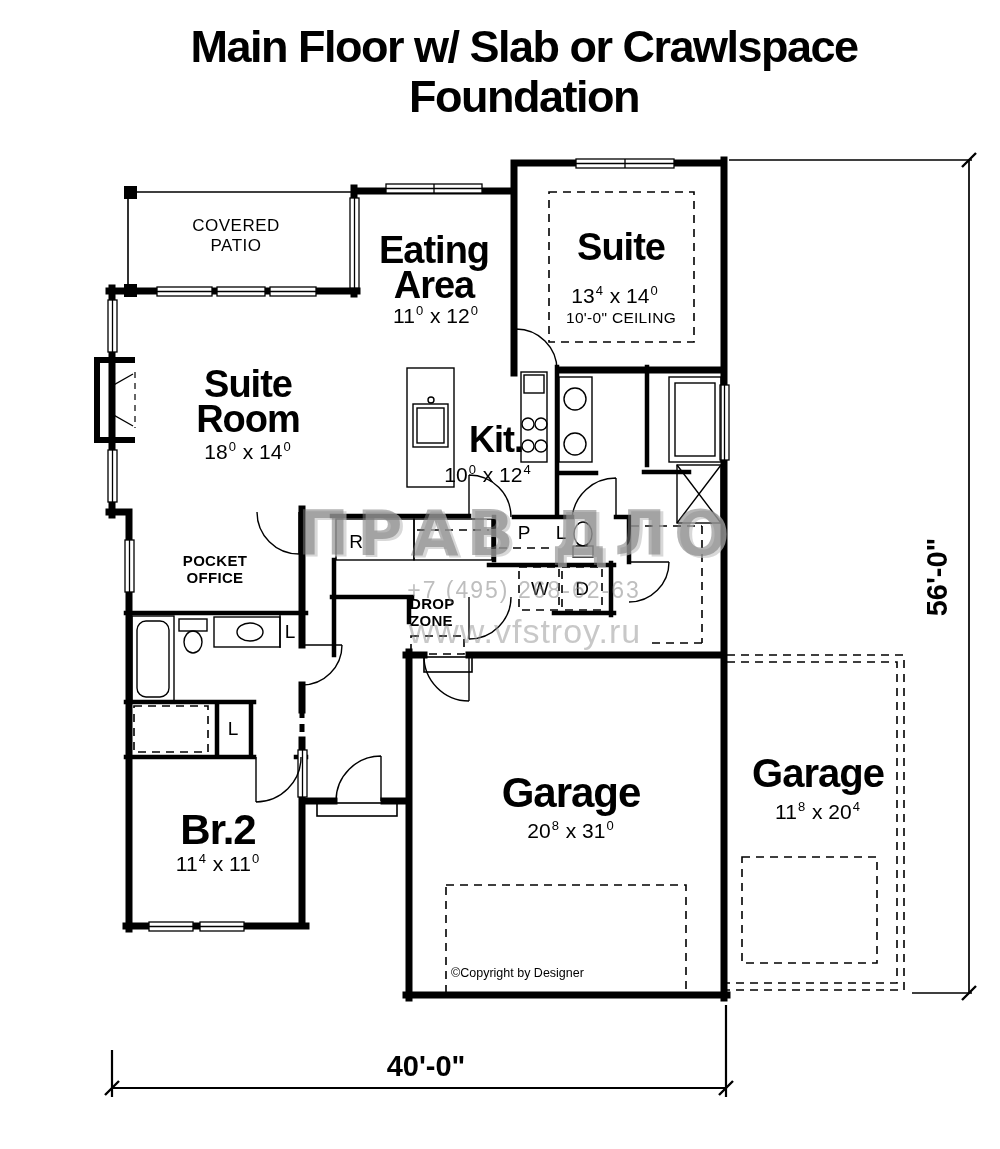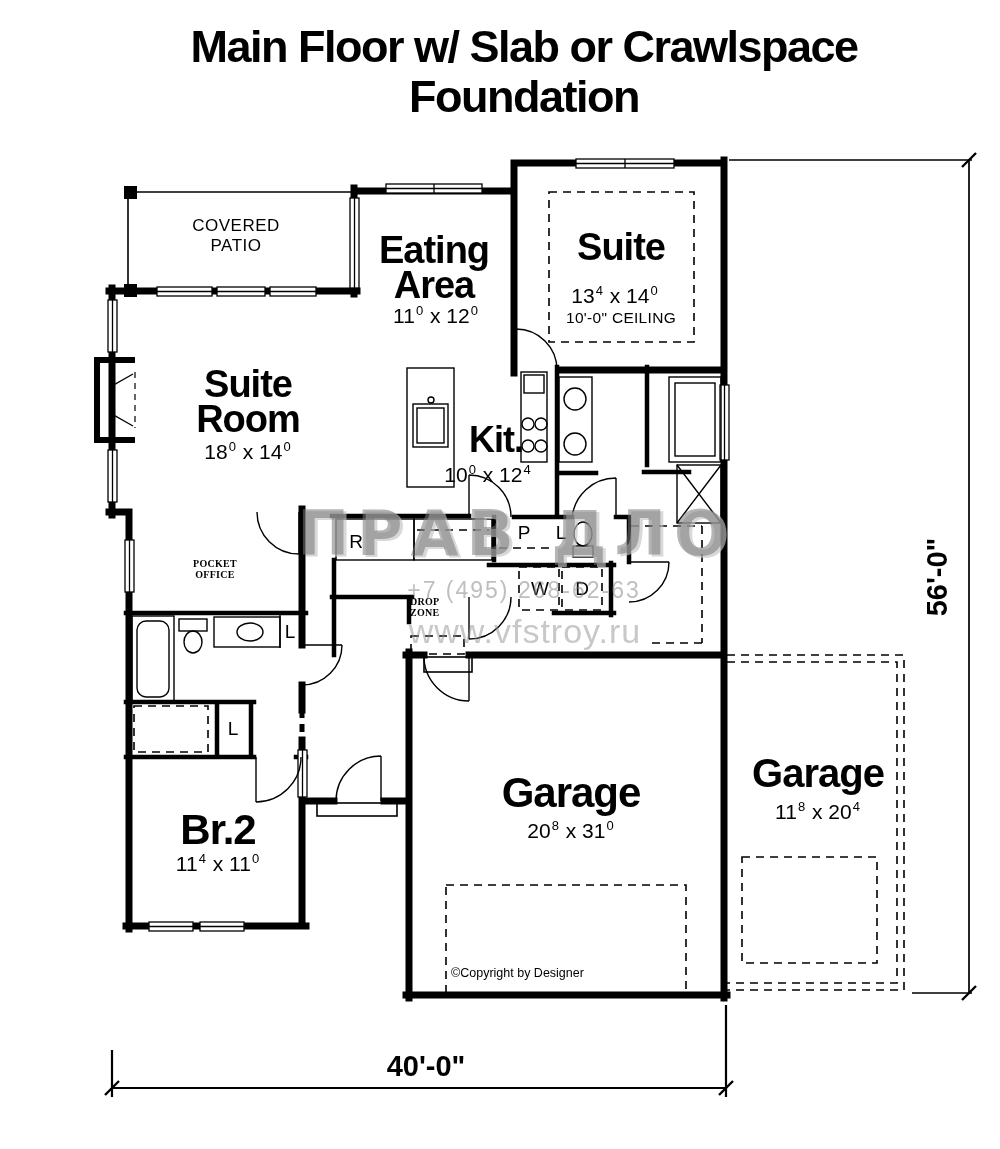--- a/index.html
+++ b/index.html
@@ -7,21 +7,21 @@
           font-family:"Liberation Sans",sans-serif;color:#000;margin-left:24px;}
   .plan-svg{position:absolute;left:0;top:0;z-index:1;}
   .title{position:absolute;left:0;right:0;top:22px;z-index:2;text-align:center;
          font-weight:bold;font-size:45px;letter-spacing:-1.5px;line-height:1.1;}
   .lbl{position:absolute;z-index:2;transform:translate(-50%,-50%);text-align:center;white-space:nowrap;}
   .rname{font-weight:bold;letter-spacing:-1px;line-height:.92;}
   .fs42{font-size:42px;} .fs40{font-size:40px;} .fs38{font-size:38px;} .fs36{font-size:36px;}
   .dim{font-size:21px;}
   .dim sup{font-size:13px;position:relative;top:-8px;left:1px;margin-right:2px;vertical-align:baseline;}
   .smallcaps{font-size:17px;letter-spacing:.5px;line-height:1.15;}
-  .tinycaps{font-size:10px;font-weight:bold;letter-spacing:.3px;line-height:1.1;font-family:Liberation Serif, serif;}
+  .tinycaps{font-size:15px;font-weight:bold;letter-spacing:.3px;line-height:1.1;}
   .fixlbl{font-size:19px;}
   .ceiling{font-size:15.5px;letter-spacing:.3px;}
   .copyright{position:absolute;z-index:2;left:427px;top:966px;font-size:12.5px;}
   .dimtext{font-weight:bold;font-size:29px;}
   .dim-v{transform:translate(-50%,-50%) rotate(-90deg);}
   .wm{position:absolute;z-index:3;transform:translate(-50%,-50%);white-space:nowrap;pointer-events:none;}
   .wm-logo{font-family:"DejaVu Sans",sans-serif;font-weight:bold;font-size:62px;letter-spacing:8px;
            color:rgba(120,120,120,.55);text-shadow:3px 2px 0 rgba(195,195,195,.65);}
   .wm-phone{font-size:23px;color:rgba(130,130,130,.52);letter-spacing:2px;}
   .wm-site{font-size:34px;color:rgba(140,140,140,.48);letter-spacing:1px;}

